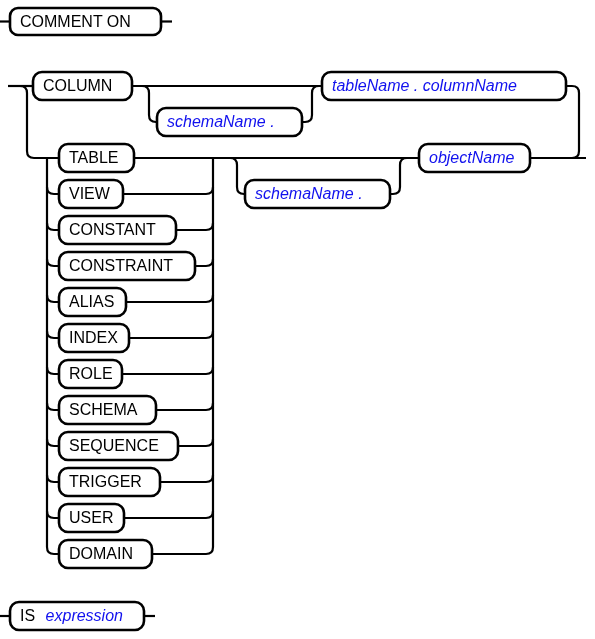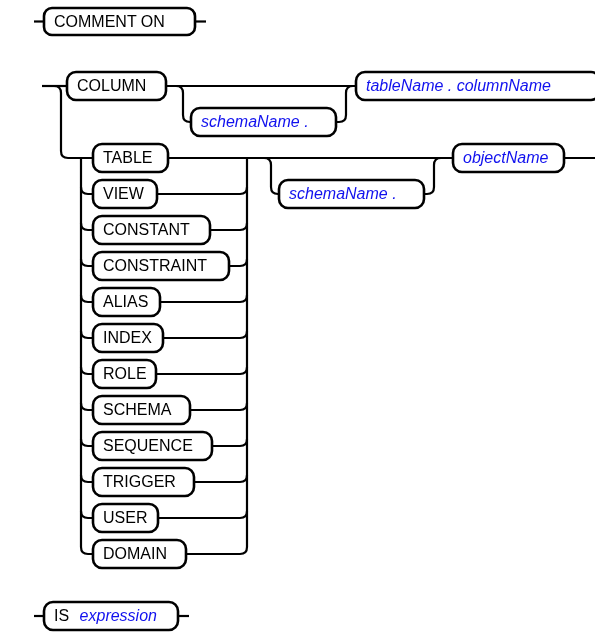--- a/index.html
+++ b/index.html
@@ -10,21 +10,20 @@
   body {
     width: 595px;
     height: 639px;
     font-family: "Liberation Sans", sans-serif;
     overflow: hidden;
   }
   #diagram-root {
     position: relative;
     width: 479px;
     height: 639px;
-    margin-left: 34px;
   }
   svg.railroad {
     display: block;
     width: 595px;
     height: 639px;
     shape-rendering: geometricPrecision;
   }
   .track {
     fill: none;
     stroke: #000000;

